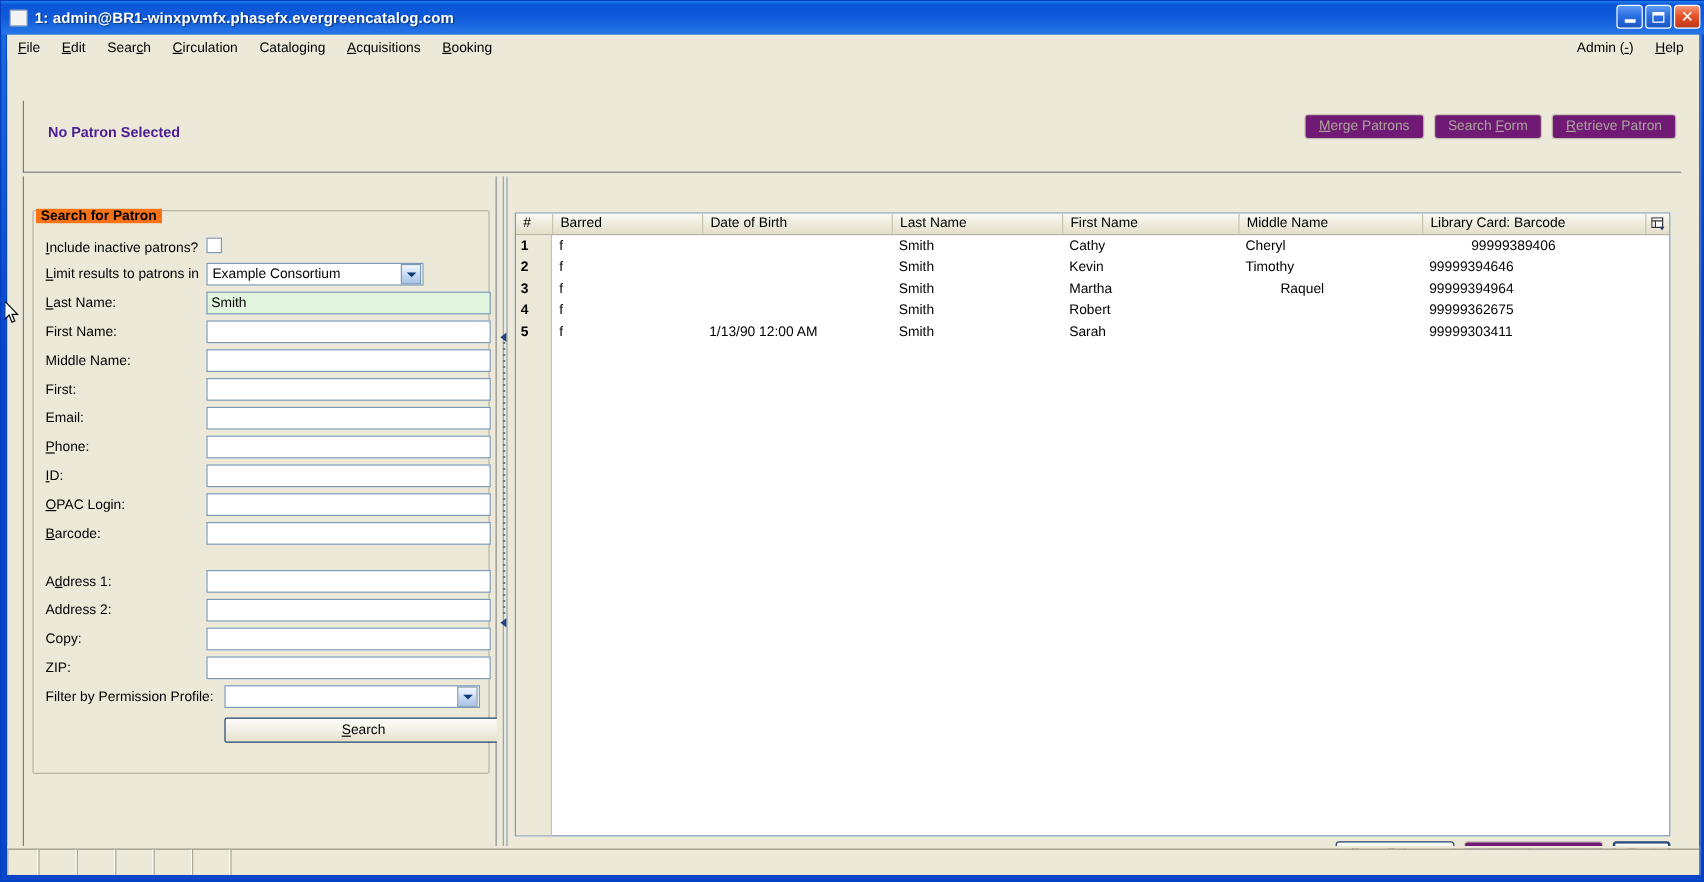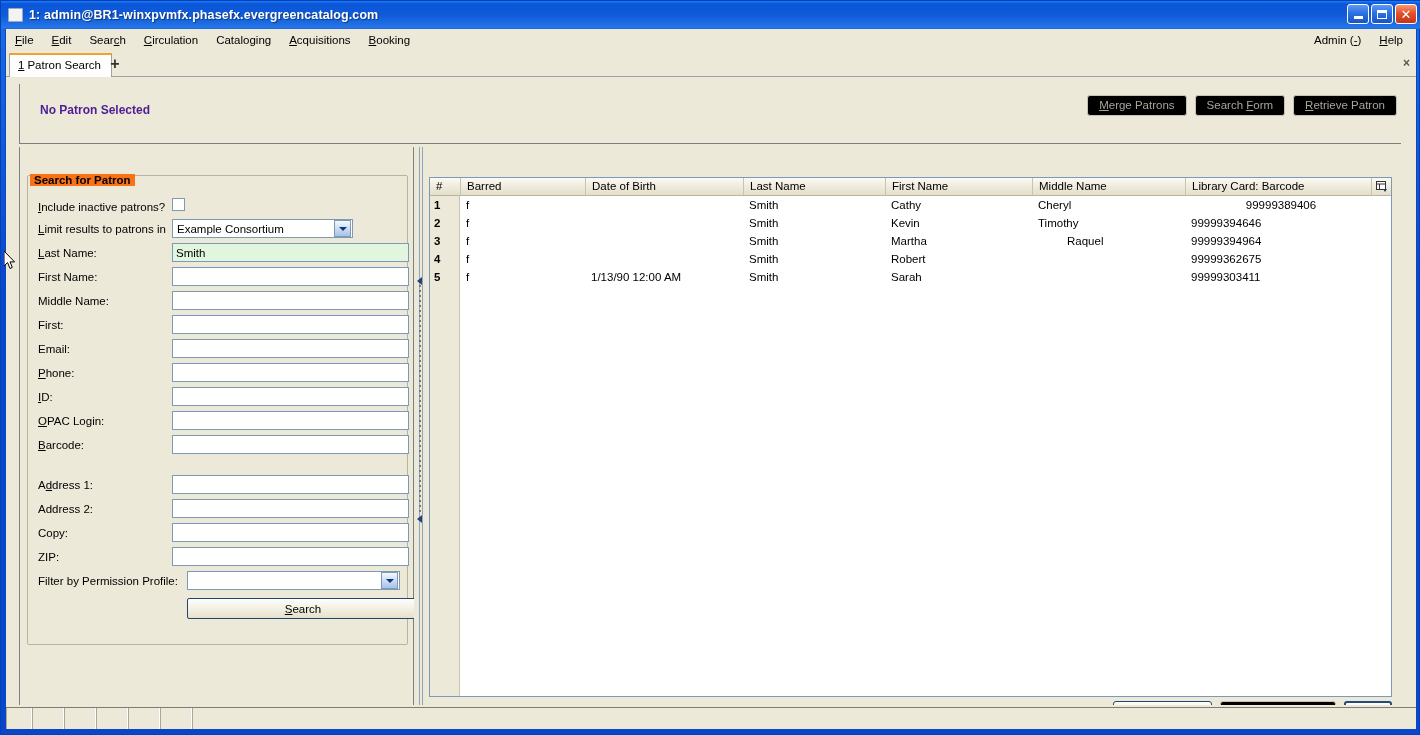--- a/index.html
+++ b/index.html
@@ -112,21 +112,21 @@
     font-size: 12px; font-weight: bold; color: #4c1d95;
   }
   #summary-buttons {
     position: absolute; right: 5px; top: 11px;
     display: flex; gap: 8px;
   }
   .xp-btn {
     font-family: "Liberation Sans", sans-serif;
     font-size: 11.5px;
     padding: 3px 11px 4px 11px;
-    background: #000000;
+    background: #701a75;
     border: 1px solid #7f7f7f;
     border-radius: 3px;
     color: #000;
     cursor: default;
   }
   .xp-btn.disabled {
     color: #aaa49a;
     border-color: #c7c2b5;
   }
   .xp-btn.default {
@@ -360,27 +360,20 @@
       <div class="menu-item"><span class="u">C</span>irculation</div>
       <div class="menu-item">Catalo<span class="u">g</span>ing</div>
       <div class="menu-item"><span class="u">A</span>cquisitions</div>
       <div class="menu-item"><span class="u">B</span>ooking</div>
       <div id="menubar-right">
         <div class="menu-item">Admin (<span class="u">-</span>)</div>
         <div class="menu-item"><span class="u">H</span>elp</div>
       </div>
     </div>
 
-    <div id="tabstrip">
-      <div id="tab-patron-search">
-        <span class="u">1</span><span style="margin-left:3px">Patron Search</span>
-      </div>
-      <div id="tab-add">+</div>
-      <div id="tab-close-all">×</div>
-    </div>
 
     <div id="patron-summary">
       <div id="no-patron-label">No Patron Selected</div>
       <div id="summary-buttons">
         <div class="xp-btn disabled"><span class="u">M</span>erge Patrons</div>
         <div class="xp-btn disabled">Search <span class="u">F</span>orm</div>
         <div class="xp-btn disabled"><span class="u">R</span>etrieve Patron</div>
       </div>
     </div>
 
@@ -511,21 +504,21 @@
 
         <div id="rownum-gutter"></div>
         <div id="tbody">
             <div class="tr">
               <div class="td rownum" style="left: 0px; width: 30px;">1</div>
               <div class="td" style="left: 30px; width: 125px;">f</div>
               <div class="td" style="left: 155px; width: 158px;"></div>
               <div class="td" style="left: 313px; width: 142px;">Smith</div>
               <div class="td" style="left: 455px; width: 147px;">Cathy</div>
               <div class="td" style="left: 602px; width: 153px;">Cheryl</div>
-              <div class="td" style="left: 755px; width: 186px; text-align: center;">99999389406</div>
+              <div class="td" style="left: 790px; width: 186px;">99999389406</div>
             </div>
             <div class="tr">
               <div class="td rownum" style="left: 0px; width: 30px;">2</div>
               <div class="td" style="left: 30px; width: 125px;">f</div>
               <div class="td" style="left: 155px; width: 158px;"></div>
               <div class="td" style="left: 313px; width: 142px;">Smith</div>
               <div class="td" style="left: 455px; width: 147px;">Kevin</div>
               <div class="td" style="left: 602px; width: 153px;">Timothy</div>
               <div class="td" style="left: 755px; width: 186px;">99999394646</div>
             </div>

